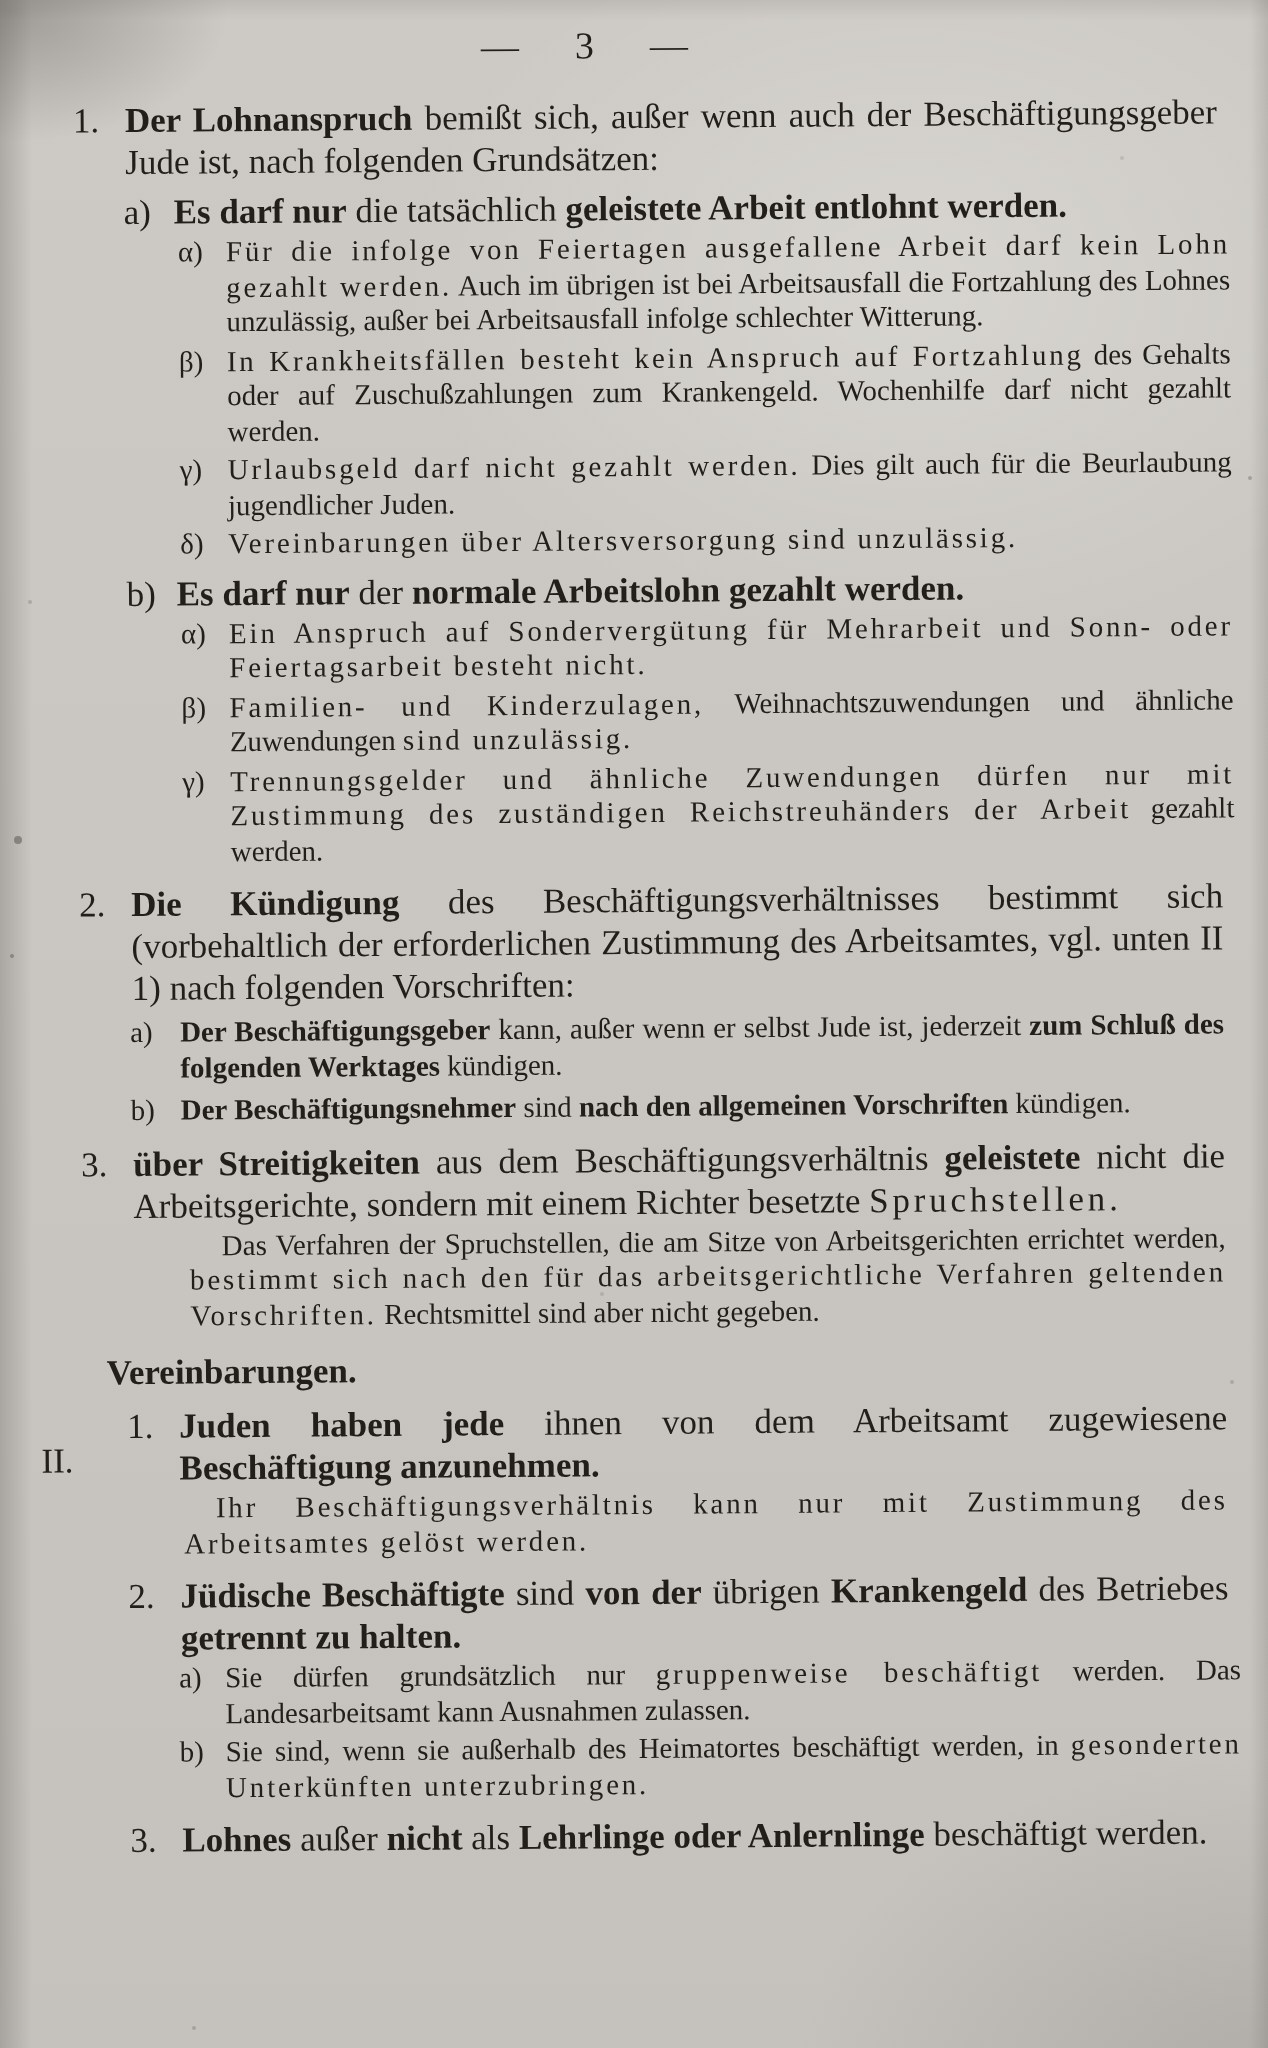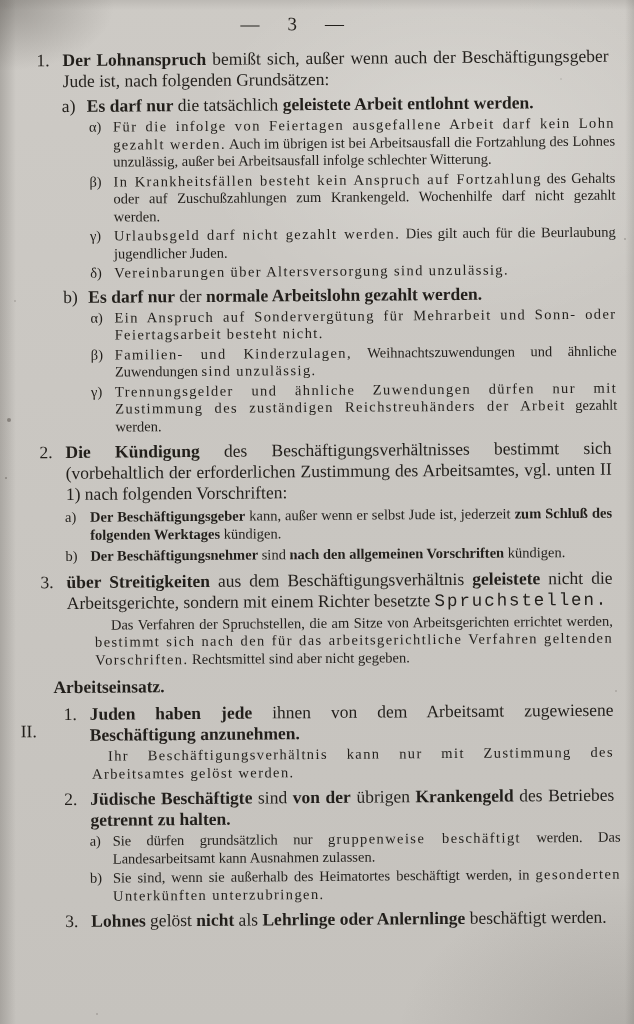--- a/index.html
+++ b/index.html
@@ -50,21 +50,21 @@
     position:relative;
     text-align:justify;
     margin:2px 26px 0 0;
   }
   .block:first-of-type{margin-top:0;}
   .sz-main{font-size:17.5px;line-height:21px;}
   .sz-small{font-size:14.5px;line-height:17.5px;}
   .marker{position:absolute;text-indent:0;white-space:nowrap;}
   .seg.b{font-weight:bold;}
   .seg.sp{letter-spacing:1.4px;}
-  .sz-main .seg.sp{letter-spacing:1.9px;font-family:Liberation Mono, monospace;}
+  .sz-main .seg.sp{letter-spacing:1.9px;}
 
   .lvl-main1{margin-left:62px;margin-top:6px;}
   .lvl-main1>.marker{left:-26px;}
   .lvl-sub1{margin-left:86px;margin-top:4px;}
   .lvl-sub1>.marker{left:-25px;}
   .lvl-greek{margin-left:112px;margin-right:20px;}
   .lvl-greek>.marker{left:-24px;}
   .lvl-note1{margin-left:90px;text-indent:16px;}
   .lvl-sec2{margin-left:48px;margin-top:8px;}
   .lvl-sec2>.marker{left:-33px;margin-top:44px;}
@@ -94,22 +94,22 @@
         <p class="block lvl-greek sz-small"><span class="marker">δ)</span><span class="seg sp">Vereinbarungen über Altersversorgung sind unzulässig.</span></p>
         <p class="block lvl-sub1 sz-main"><span class="marker">b)</span><span class="seg b">Es darf nur</span><span class="seg"> der </span><span class="seg b">normale Arbeitslohn gezahlt werden.</span></p>
         <p class="block lvl-greek sz-small"><span class="marker">α)</span><span class="seg sp">Ein Anspruch auf Sondervergütung für Mehrarbeit und Sonn- oder Feiertagsarbeit besteht nicht.</span></p>
         <p class="block lvl-greek sz-small"><span class="marker">β)</span><span class="seg sp">Familien- und Kinderzulagen,</span><span class="seg"> Weihnachtszuwendungen und ähnliche Zuwendungen </span><span class="seg sp">sind unzulässig.</span></p>
         <p class="block lvl-greek sz-small"><span class="marker">γ)</span><span class="seg sp">Trennungsgelder und ähnliche Zuwendungen dürfen nur mit Zustimmung des zuständigen Reichstreuhänders der Arbeit</span><span class="seg"> gezahlt werden.</span></p>
         <p class="block lvl-main1 sz-main"><span class="marker">2.</span><span class="seg b">Die Kündigung</span><span class="seg"> des Beschäftigungsverhältnisses bestimmt sich (vorbehaltlich der erforderlichen Zustimmung des Arbeitsamtes, vgl. unten II 1) nach folgenden Vorschriften:</span></p>
         <p class="block lvl-sub1 sz-small"><span class="marker">a)</span><span class="seg b">Der Beschäftigungsgeber</span><span class="seg"> kann, außer wenn er selbst Jude ist, jederzeit </span><span class="seg b">zum Schluß des folgenden Werktages</span><span class="seg"> kündigen.</span></p>
         <p class="block lvl-sub1 sz-small"><span class="marker">b)</span><span class="seg b">Der Beschäftigungsnehmer</span><span class="seg"> sind </span><span class="seg b">nach den allgemeinen Vorschriften</span><span class="seg"> kündigen.</span></p>
         <p class="block lvl-main1 sz-main"><span class="marker">3.</span><span class="seg b">über Streitigkeiten</span><span class="seg"> aus dem Beschäftigungsverhältnis </span><span class="seg b">geleistete</span><span class="seg"> nicht die Arbeitsgerichte, sondern mit einem Richter besetzte </span><span class="seg sp">Spruchstellen.</span></p>
         <p class="block lvl-note1 sz-small"><span class="seg">Das Verfahren der Spruchstellen, die am Sitze von Arbeitsgerichten errichtet werden, </span><span class="seg sp">bestimmt sich nach den für das arbeitsgerichtliche Verfahren geltenden Vorschriften.</span><span class="seg"> Rechtsmittel sind aber nicht gegeben.</span></p>
-        <p class="block lvl-sec2 sz-main"><span class="marker">II.</span><span class="seg b">Arbeitseinsatz.</span></p>
+        <p class="block lvl-sec2 sz-main"><span class="marker">II.</span><span class="seg b">Vereinbarungen.</span></p>
         <p class="block lvl-main2 sz-main"><span class="marker">1.</span><span class="seg b">Juden haben jede</span><span class="seg"> ihnen von dem Arbeitsamt zugewiesene </span><span class="seg b">Beschäftigung anzunehmen.</span></p>
         <p class="block lvl-note2 sz-small"><span class="seg sp">Ihr Beschäftigungsverhältnis kann nur mit Zustimmung des Arbeitsamtes gelöst werden.</span></p>
         <p class="block lvl-main2 sz-main"><span class="marker">2.</span><span class="seg b">Jüdische Beschäftigte</span><span class="seg"> sind </span><span class="seg b">von der</span><span class="seg"> übrigen </span><span class="seg b">Krankengeld</span><span class="seg"> des Betriebes </span><span class="seg b">getrennt zu halten.</span></p>
         <p class="block lvl-sub2 sz-small"><span class="marker">a)</span><span class="seg">Sie dürfen grundsätzlich nur </span><span class="seg sp">gruppenweise beschäftigt</span><span class="seg"> werden. Das Landesarbeitsamt kann Ausnahmen zulassen.</span></p>
         <p class="block lvl-sub2 sz-small"><span class="marker">b)</span><span class="seg">Sie sind, wenn sie außerhalb des Heimatortes beschäftigt werden, in </span><span class="seg sp">gesonderten Unterkünften unterzubringen.</span></p>
-        <p class="block lvl-main2 sz-main"><span class="marker">3.</span><span class="seg b">Lohnes</span><span class="seg"> gelöst </span><span class="seg b">nicht</span><span class="seg"> als </span><span class="seg b">Lehrlinge oder Anlernlinge</span><span class="seg"> beschäftigt werden.</span></p>
+        <p class="block lvl-main2 sz-main"><span class="marker">3.</span><span class="seg b">Lohnes</span><span class="seg"> außer </span><span class="seg b">nicht</span><span class="seg"> als </span><span class="seg b">Lehrlinge oder Anlernlinge</span><span class="seg"> beschäftigt werden.</span></p>
       </div>
   </div>
 </div>
 
 </body></html>

